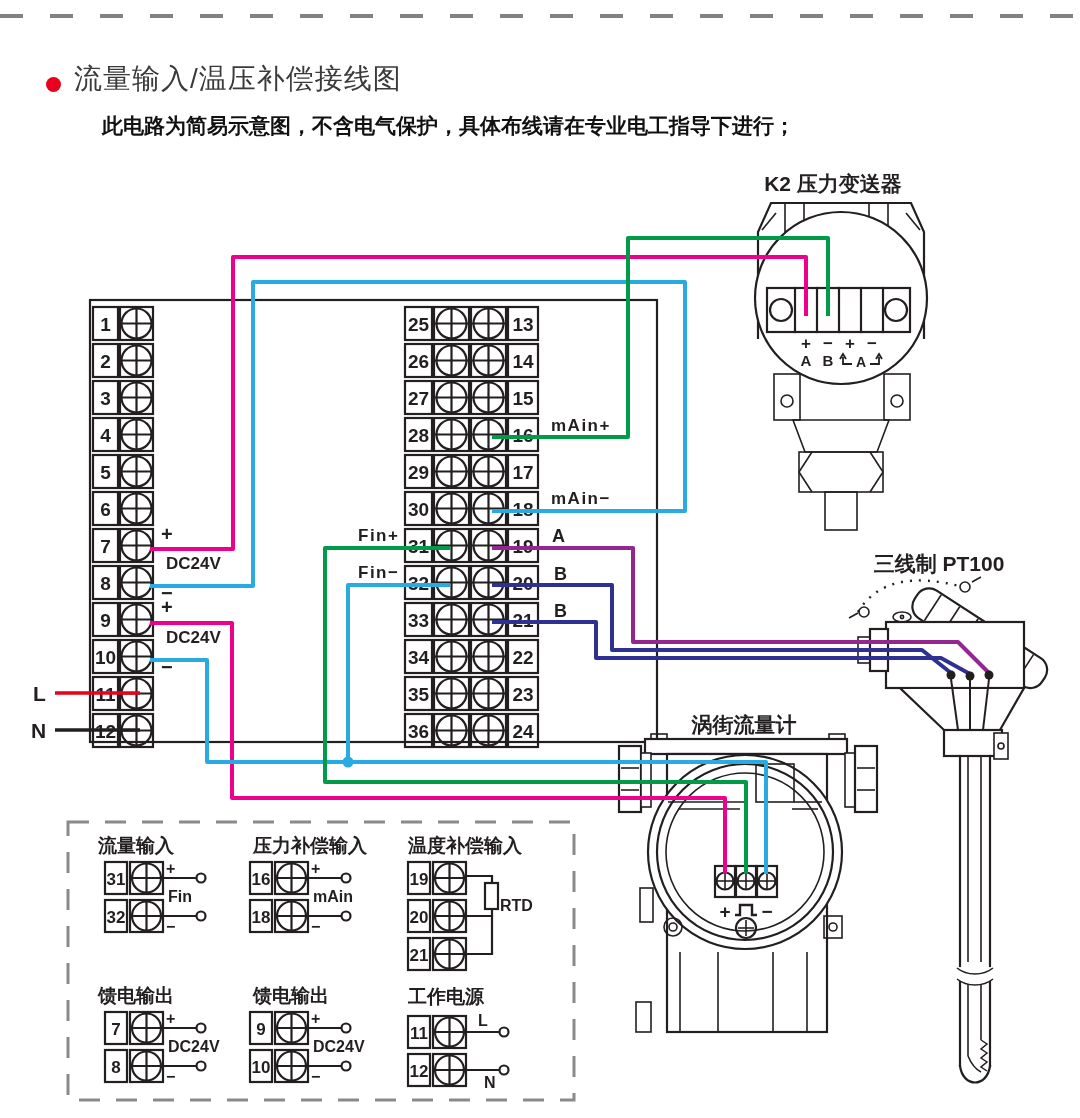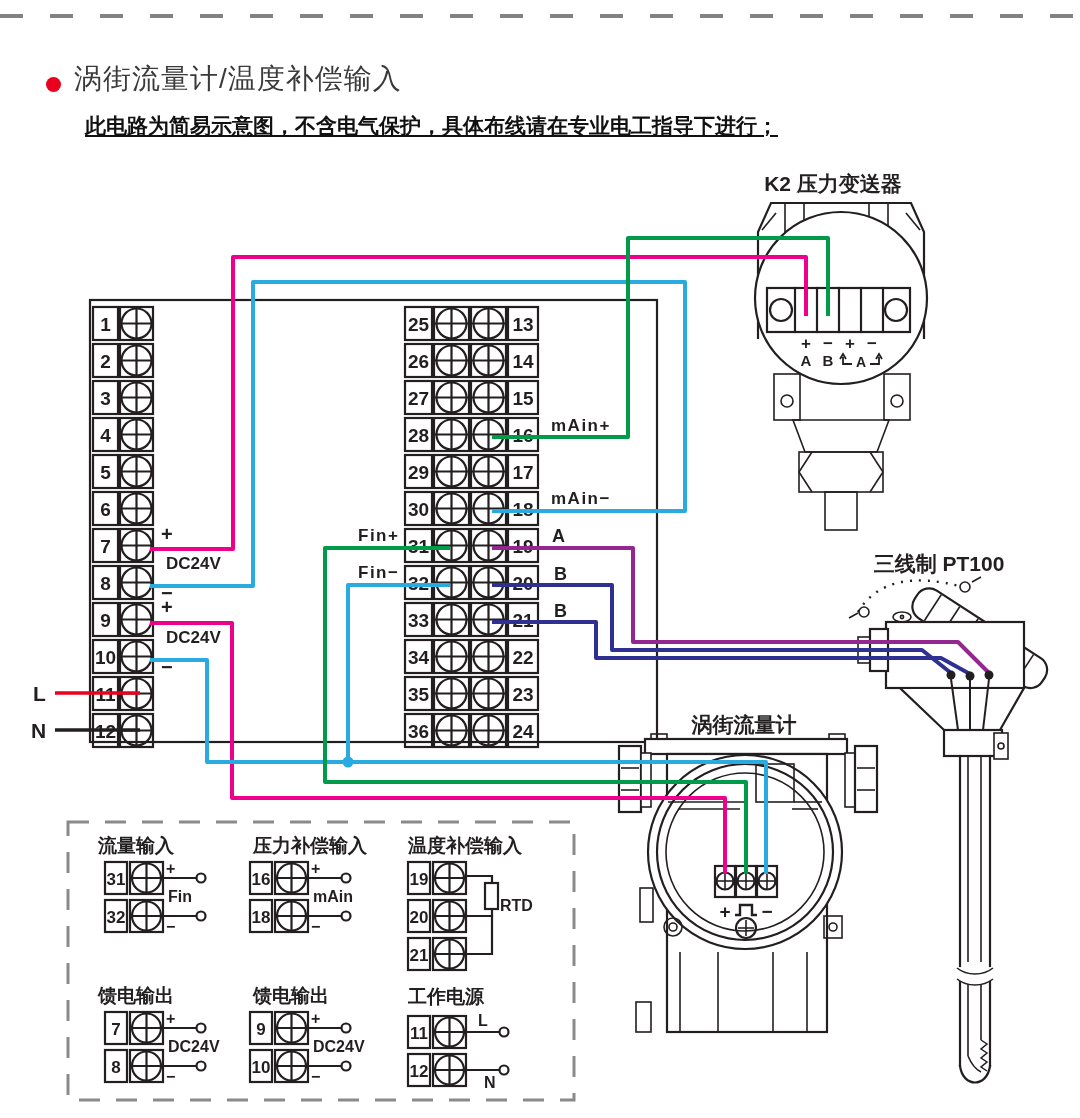--- a/index.html
+++ b/index.html
@@ -4,39 +4,39 @@
 <style>
   html,body{margin:0;padding:0;background:#fff;}
   #page{position:relative;width:1080px;height:1118px;background:#fff;overflow:hidden;
         font-family:"Liberation Sans","DejaVu Sans",sans-serif;color:#333;}
   #top-dash{position:absolute;top:14px;left:0;width:1080px;height:4px;
         background:repeating-linear-gradient(90deg,var(--dash,#828282) 0 23px,transparent 23px 50px);}
   #bullet{position:absolute;left:46px;top:77px;width:15px;height:15px;border-radius:50%;
         background:var(--red,#e60012);}
   #title{position:absolute;left:74px;top:60px;font-size:28px;font-weight:400;color:#3a3a3a;
         letter-spacing:1px;white-space:nowrap;}
-  #subtitle{position:absolute;left:85px;top:112px;font-size:21px;font-weight:bold;color:#111;
-        white-space:nowrap;text-decoration:underline;}
+  #subtitle{position:absolute;left:102px;top:112px;font-size:21px;font-weight:bold;color:#111;
+        white-space:nowrap;}
   svg{position:absolute;left:0;top:0;}
   .ln{stroke:#231f20;stroke-width:2.2;fill:none;stroke-linecap:square;}
   .ln15{stroke:#231f20;stroke-width:1.6;fill:none;}
   .fw{fill:#fff;}
   .t{font-family:"Liberation Sans","DejaVu Sans",sans-serif;fill:#231f20;}
   .b{font-weight:bold;}
   .mid{text-anchor:middle;}
   .wire{fill:none;stroke-width:4;stroke-linejoin:round;}
   .pwr{fill:none;stroke-width:3.4;}
 </style>
 </head>
 <body>
 
 <div id="page">
   <div id="top-dash"></div>
   <div id="bullet"></div>
-  <div id="title">涡街流量计/温度补偿输入</div>
+  <div id="title">流量输入/温压补偿接线图</div>
   <div id="subtitle">此电路为简易示意图，不含电气保护，具体布线请在专业电工指导下进行；</div>
 
   <svg id="diagram" width="1080" height="1118" viewBox="0 0 1080 1118" xmlns="http://www.w3.org/2000/svg">
 
     <rect x="90" y="300" width="567" height="442" class="ln" stroke-width="2.6"></rect>
     <g id="left-block">
         <g>
           <rect x="93" y="307" width="25" height="33" class="ln"></rect>
           <text x="105.5" y="330.5" class="t b mid" font-size="19">1</text>
         </g>

